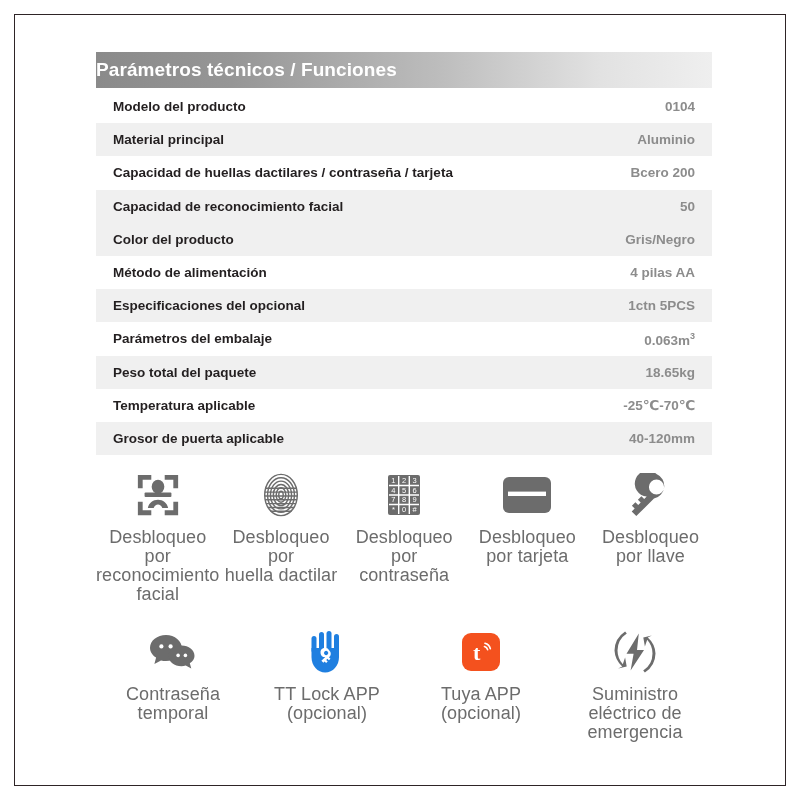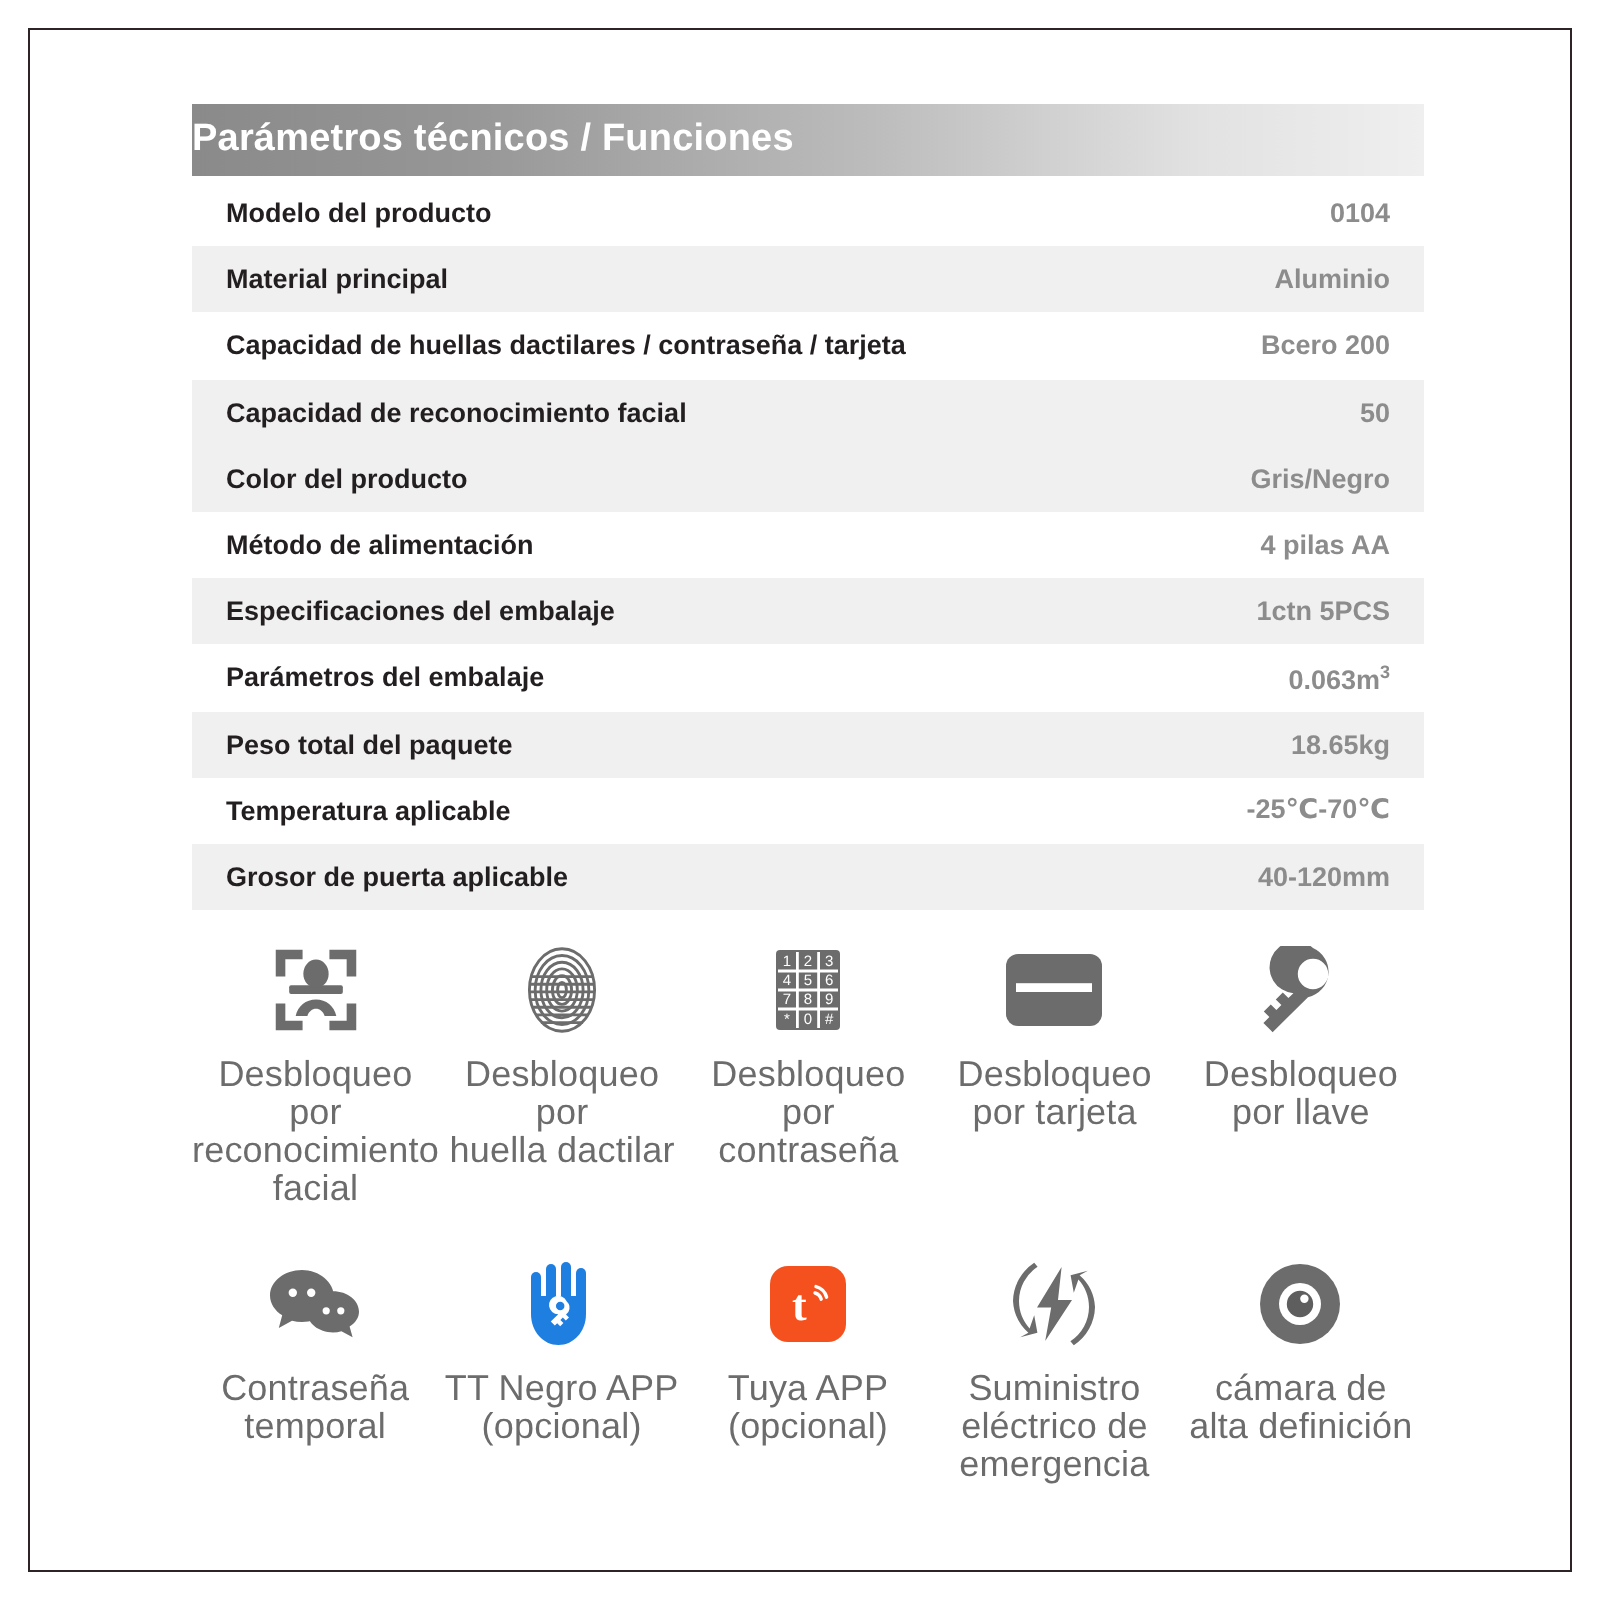--- a/index.html
+++ b/index.html
@@ -158,21 +158,21 @@
         </tr>
         <tr class="alt">
           <td class="spec-label">Color del producto</td>
           <td class="spec-value">Gris/Negro</td>
         </tr>
         <tr>
           <td class="spec-label">Método de alimentación</td>
           <td class="spec-value">4 pilas AA</td>
         </tr>
         <tr class="alt">
-          <td class="spec-label">Especificaciones del embalaje</td>
+          <td class="spec-label">Especificaciones del opcional</td>
           <td class="spec-value">1ctn 5PCS</td>
         </tr>
         <tr>
           <td class="spec-label">Parámetros del embalaje</td>
           <td class="spec-value">0.063m<sup>3</sup></td>
         </tr>
         <tr class="alt">
           <td class="spec-label">Peso total del paquete</td>
           <td class="spec-value">18.65kg</td>
         </tr>
@@ -295,21 +295,21 @@
             <rect x="4.5" y="6" width="5" height="17" rx="2.5"></rect>
             <rect x="12" y="2" width="5" height="21" rx="2.5"></rect>
             <rect x="19.5" y="1" width="5" height="22" rx="2.5"></rect>
             <rect x="27" y="4" width="5" height="19" rx="2.5"></rect>
             <path d="M4.5 18h27.5v9c0 8.8-6.2 15.5-13.8 15.5S4.5 35.8 4.5 27z"></path>
             <g fill="#ffffff">
               <path d="M22.3 20.6a4.6 4.6 0 1 0-4.2 6.5l-.1.1-3.6 3.6 2 2 1.2-1.2 1.5 1.5 1.6-1.6-1.5-1.5 1.2-1.2 1.5 1.5 1.6-1.6-1.5-1.5 1.2-1.2a4.6 4.6 0 0 0-.9-5.4zm-1.7 3.9a2.1 2.1 0 1 1-3-3 2.1 2.1 0 0 1 3 3z"></path>
             </g>
           </svg>
         </div>
-        <div class="feature-caption">TT Negro  APP
+        <div class="feature-caption">TT Lock  APP
 (opcional)</div>
       </div>
 
       <div class="feature-cell">
         <div class="feature-icon">
           <div class="tuya-badge">
             <svg width="28" height="28" viewBox="0 0 28 28">
               <text x="6" y="22" fill="#ffffff" font-family="'Liberation Serif', serif" font-size="22" font-weight="bold">t</text>
               <g fill="none" stroke="#ffffff" stroke-width="1.7" stroke-linecap="round">
                 <path d="M17.5 8.5a4.4 4.4 0 0 1 3.1 3.1"></path>
@@ -328,28 +328,16 @@
             <path d="M13.8 2.4A20.5 20.5 0 0 0 4.5 19.5c0 5.3 2 10.1 5.3 13.7l2.3-6.6 1.6 8.8-8.6 2.2 4.1-2.2A23 23 0 0 1 1.5 19.5 23.4 23.4 0 0 1 12.1.4z"></path>
             <path d="M30.2 39.6a20.5 20.5 0 0 0 9.3-17.1c0-5.3-2-10.1-5.3-13.7L31.9 15.4 30.3 6.6l8.6-2.2-4.1 2.2a23 23 0 0 1 7.7 15.9 23.4 23.4 0 0 1-10.6 19.1z"></path>
             <path d="M25.8 2.5 13.5 22.8h7.1L17.6 39.5 31 19h-7z"></path>
           </svg>
         </div>
         <div class="feature-caption">Suministro
 eléctrico de
 emergencia</div>
       </div>
 
-      <div class="feature-cell">
-        <div class="feature-icon">
-          <svg width="42" height="42" viewBox="0 0 42 42">
-            <circle cx="21" cy="21" r="20" fill="#6c6c6c"></circle>
-            <circle cx="21" cy="21" r="10.5" fill="#ffffff"></circle>
-            <circle cx="21" cy="21" r="6.6" fill="#5e5e5e"></circle>
-            <circle cx="23.2" cy="18.4" r="2.1" fill="#ffffff"></circle>
-          </svg>
-        </div>
-        <div class="feature-caption">cámara de
-alta definición</div>
-      </div>
     </div>
 
   </div>
 </div>
 
 </body></html>

